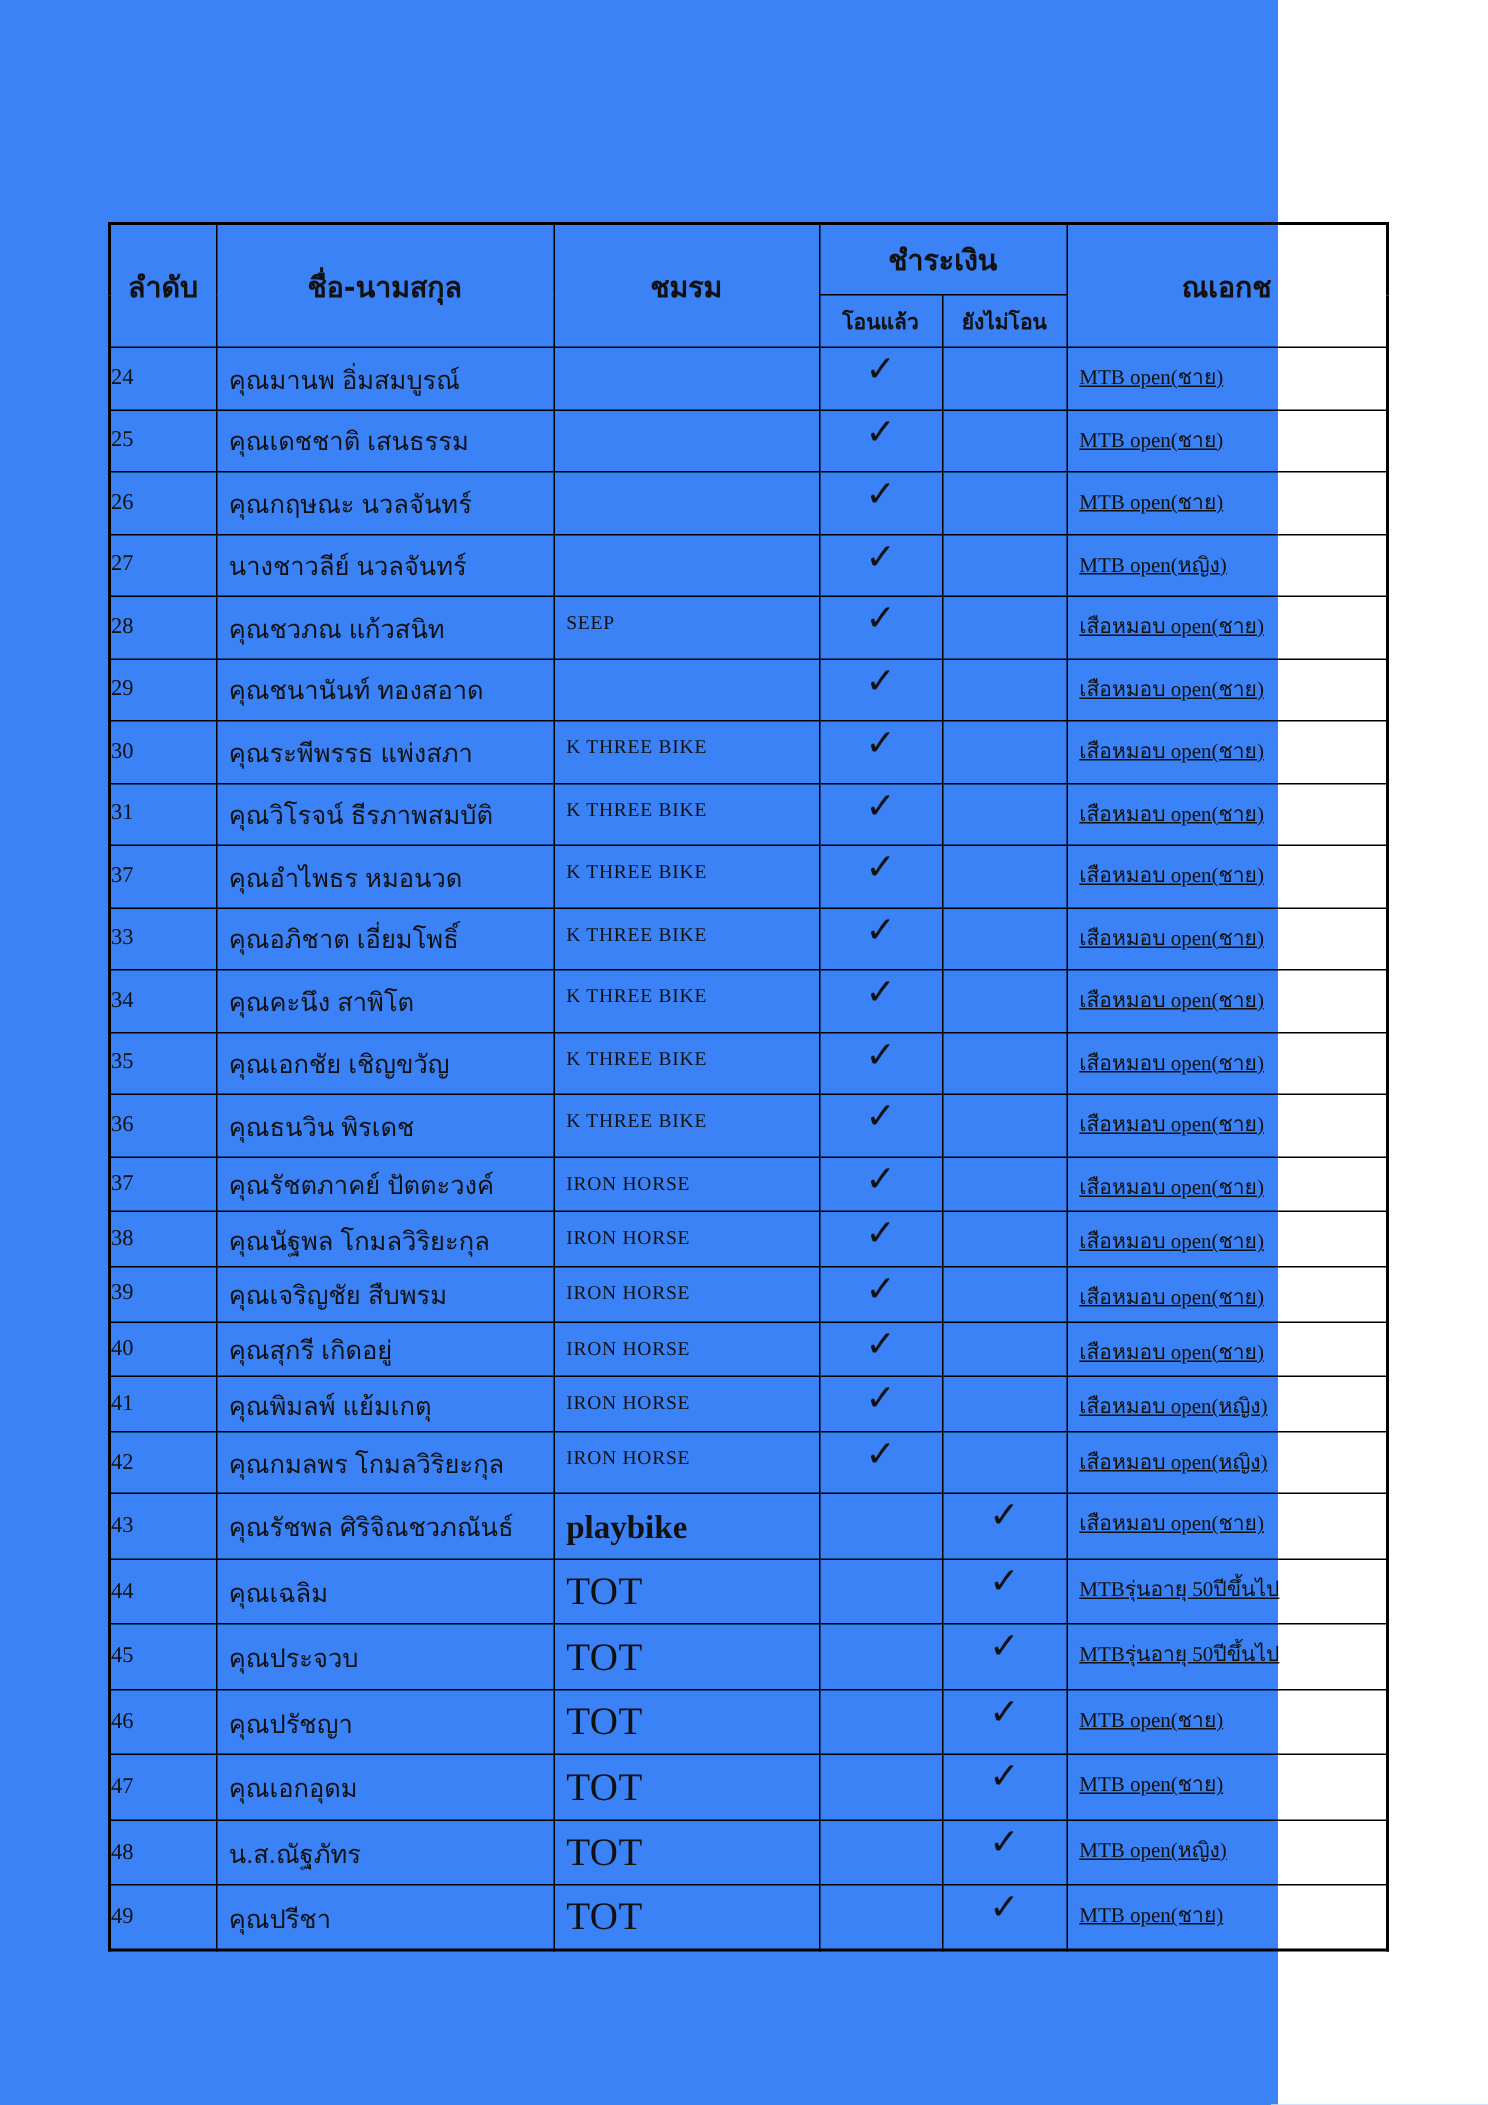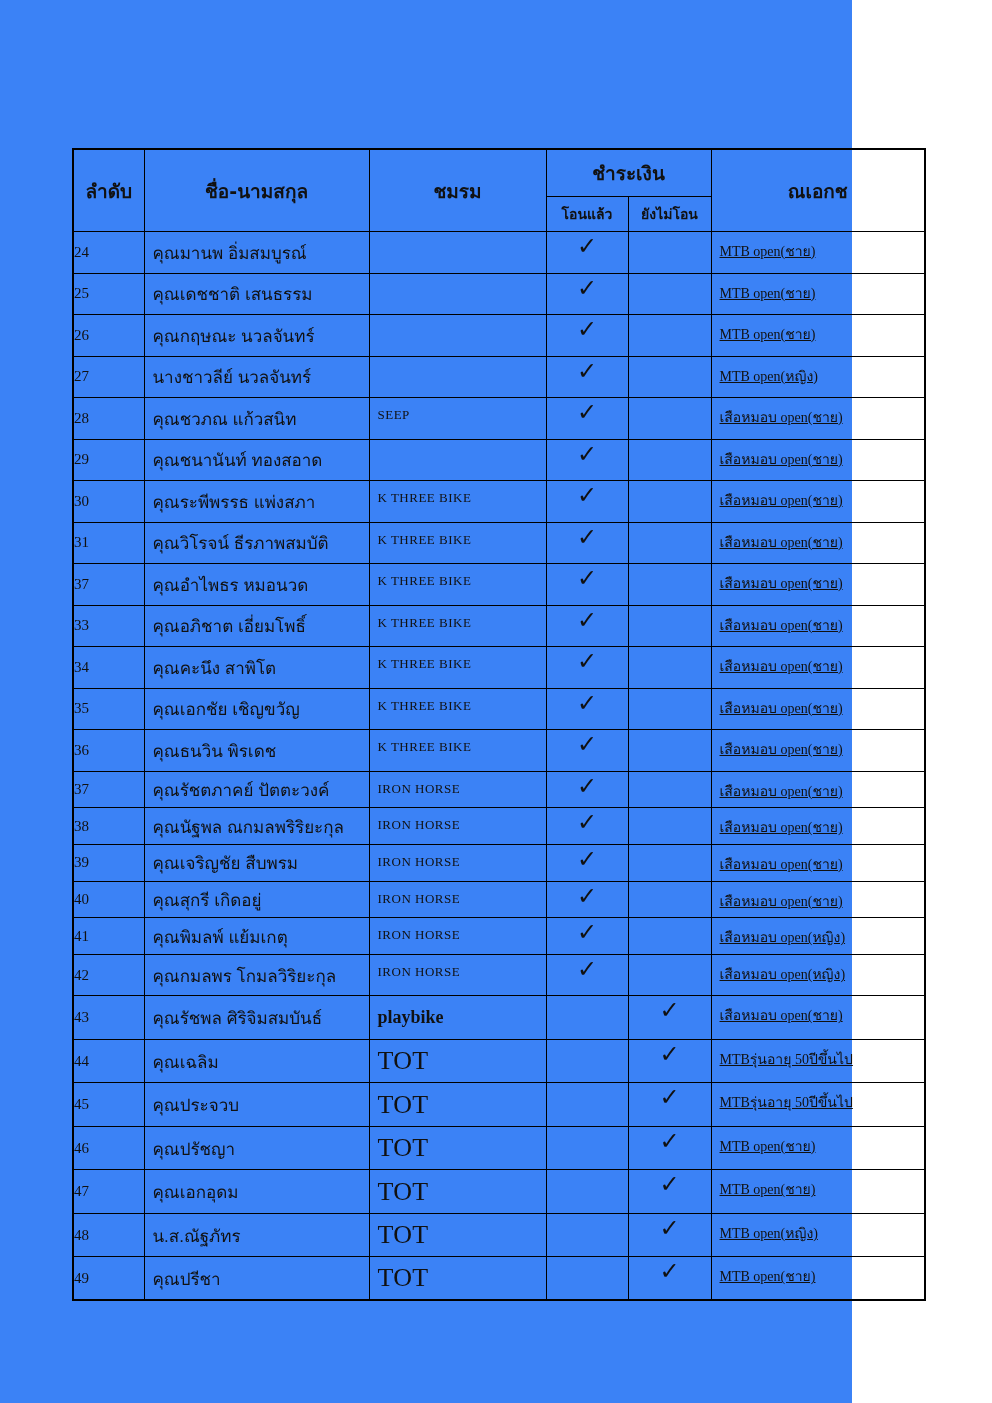--- a/index.html
+++ b/index.html
@@ -20,21 +20,21 @@
   col.c-unpaid { width: 83px; }
   col.c-type { width: 214px; }
   th { font-weight: bold; font-family: "DejaVu Sans", "Liberation Sans", sans-serif; }
   th.h-main { font-size: 19px; height: 46px; margin-top: 39px; }
   th.h-sub { font-size: 14px; height: 34px; }
   th.h-tall { font-size: 19px; }
   td.no { font-size: 15px; font-family: "Liberation Serif", serif; }
   td.name { padding-left: 8px !important; font-size: 17px; font-family: Liberation Sans, sans-serif; font-weight: normal; }
   td.club { padding-left: 8px !important; font-size: 13px; font-family: "Liberation Serif", serif; letter-spacing: 0.5px; vertical-align: top; padding-top: 9px !important; }
   td.club.big { font-size: 26px; vertical-align: middle; padding-top: 0 !important; letter-spacing: 0.3px; }
-  td.club.bigb { font-size: 18px; font-weight: bold; vertical-align: middle; padding-top: 0 !important; letter-spacing: 0; }
+  td.club.bigb { font-size: 22px; font-weight: bold; vertical-align: middle; padding-top: 0 !important; letter-spacing: 0; }
   td.chk { text-align: center; vertical-align: top; padding-top: 2px !important; font-size: 24px; font-family: "DejaVu Sans", sans-serif; font-weight: bold; line-height: 24px; }
   td.type { padding-left: 8px !important; font-size: 14px; font-family: "Liberation Serif", serif; vertical-align: top; padding-top: 8px !important; text-decoration: underline; }
   tr.r { height: 41.5px; }
   tr.rs { height: 36.7px; }
   tr.rt { height: 43.5px; }
   .check-icon { display: inline-block; }
 </style>
 </head>
 <body>
 
@@ -169,21 +169,21 @@
         <tr class="rs">
           <td class="no">37</td>
           <td class="name">คุณรัชตภาคย์ ปัตตะวงค์</td>
           <td class="club">IRON HORSE</td>
           <td class="chk"><span class="check-icon">✓</span></td>
           <td class="chk"></td>
           <td class="type">เสือหมอบ open(ชาย)</td>
         </tr>
         <tr class="rs">
           <td class="no">38</td>
-          <td class="name">คุณนัฐพล ณกมลพริริยะกุล</td>
+          <td class="name">คุณนัฐพล โกมลวิริยะกุล</td>
           <td class="club">IRON HORSE</td>
           <td class="chk"><span class="check-icon">✓</span></td>
           <td class="chk"></td>
           <td class="type">เสือหมอบ open(ชาย)</td>
         </tr>
         <tr class="rs">
           <td class="no">39</td>
           <td class="name">คุณเจริญชัย สืบพรม</td>
           <td class="club">IRON HORSE</td>
           <td class="chk"><span class="check-icon">✓</span></td>
@@ -209,21 +209,21 @@
         <tr class="r">
           <td class="no">42</td>
           <td class="name">คุณกมลพร โกมลวิริยะกุล</td>
           <td class="club">IRON HORSE</td>
           <td class="chk"><span class="check-icon">✓</span></td>
           <td class="chk"></td>
           <td class="type">เสือหมอบ open(หญิง)</td>
         </tr>
         <tr class="rt">
           <td class="no">43</td>
-          <td class="name">คุณรัชพล ศิริจิมสมบันธ์</td>
+          <td class="name">คุณรัชพล ศิริจิณชวภณันธ์</td>
           <td class="club bigb">playbike</td>
           <td class="chk"></td>
           <td class="chk"><span class="check-icon">✓</span></td>
           <td class="type">เสือหมอบ open(ชาย)</td>
         </tr>
         <tr class="rt">
           <td class="no">44</td>
           <td class="name">คุณเฉลิม</td>
           <td class="club big">TOT</td>
           <td class="chk"></td>

